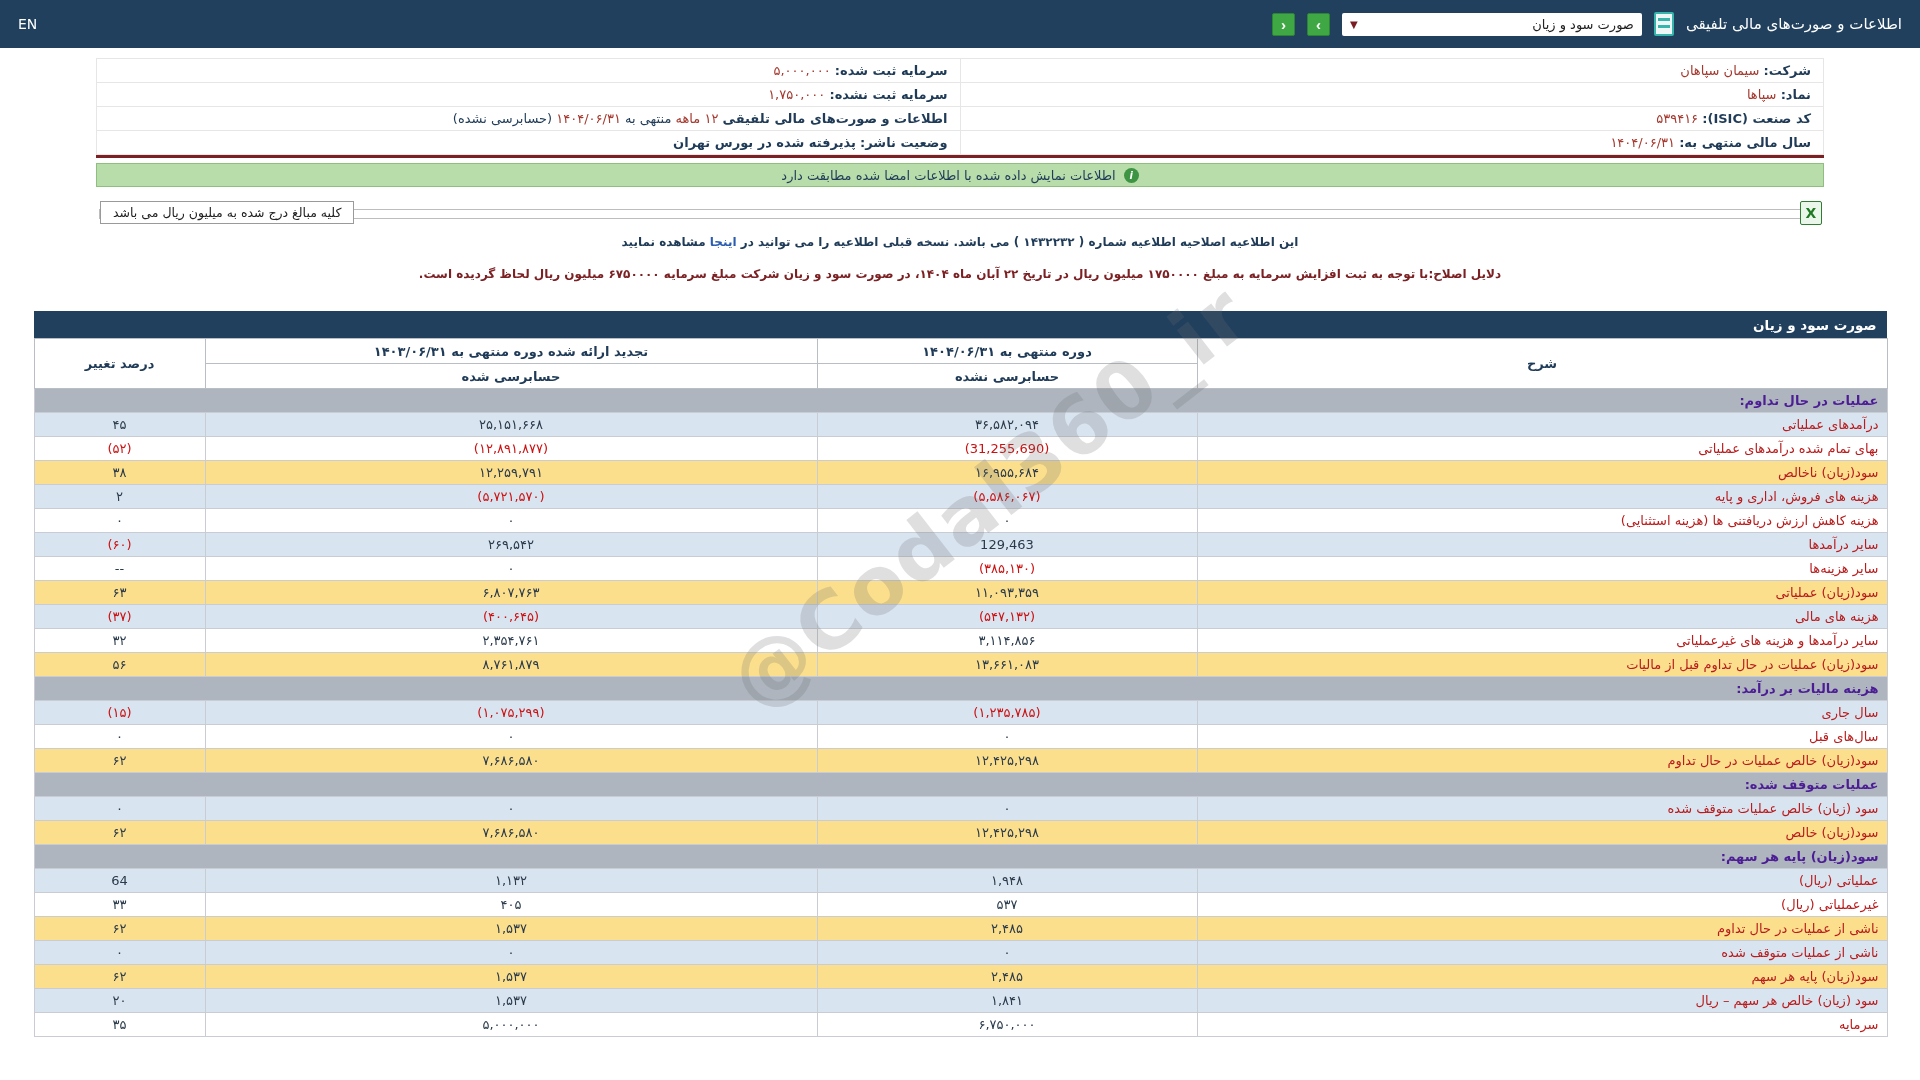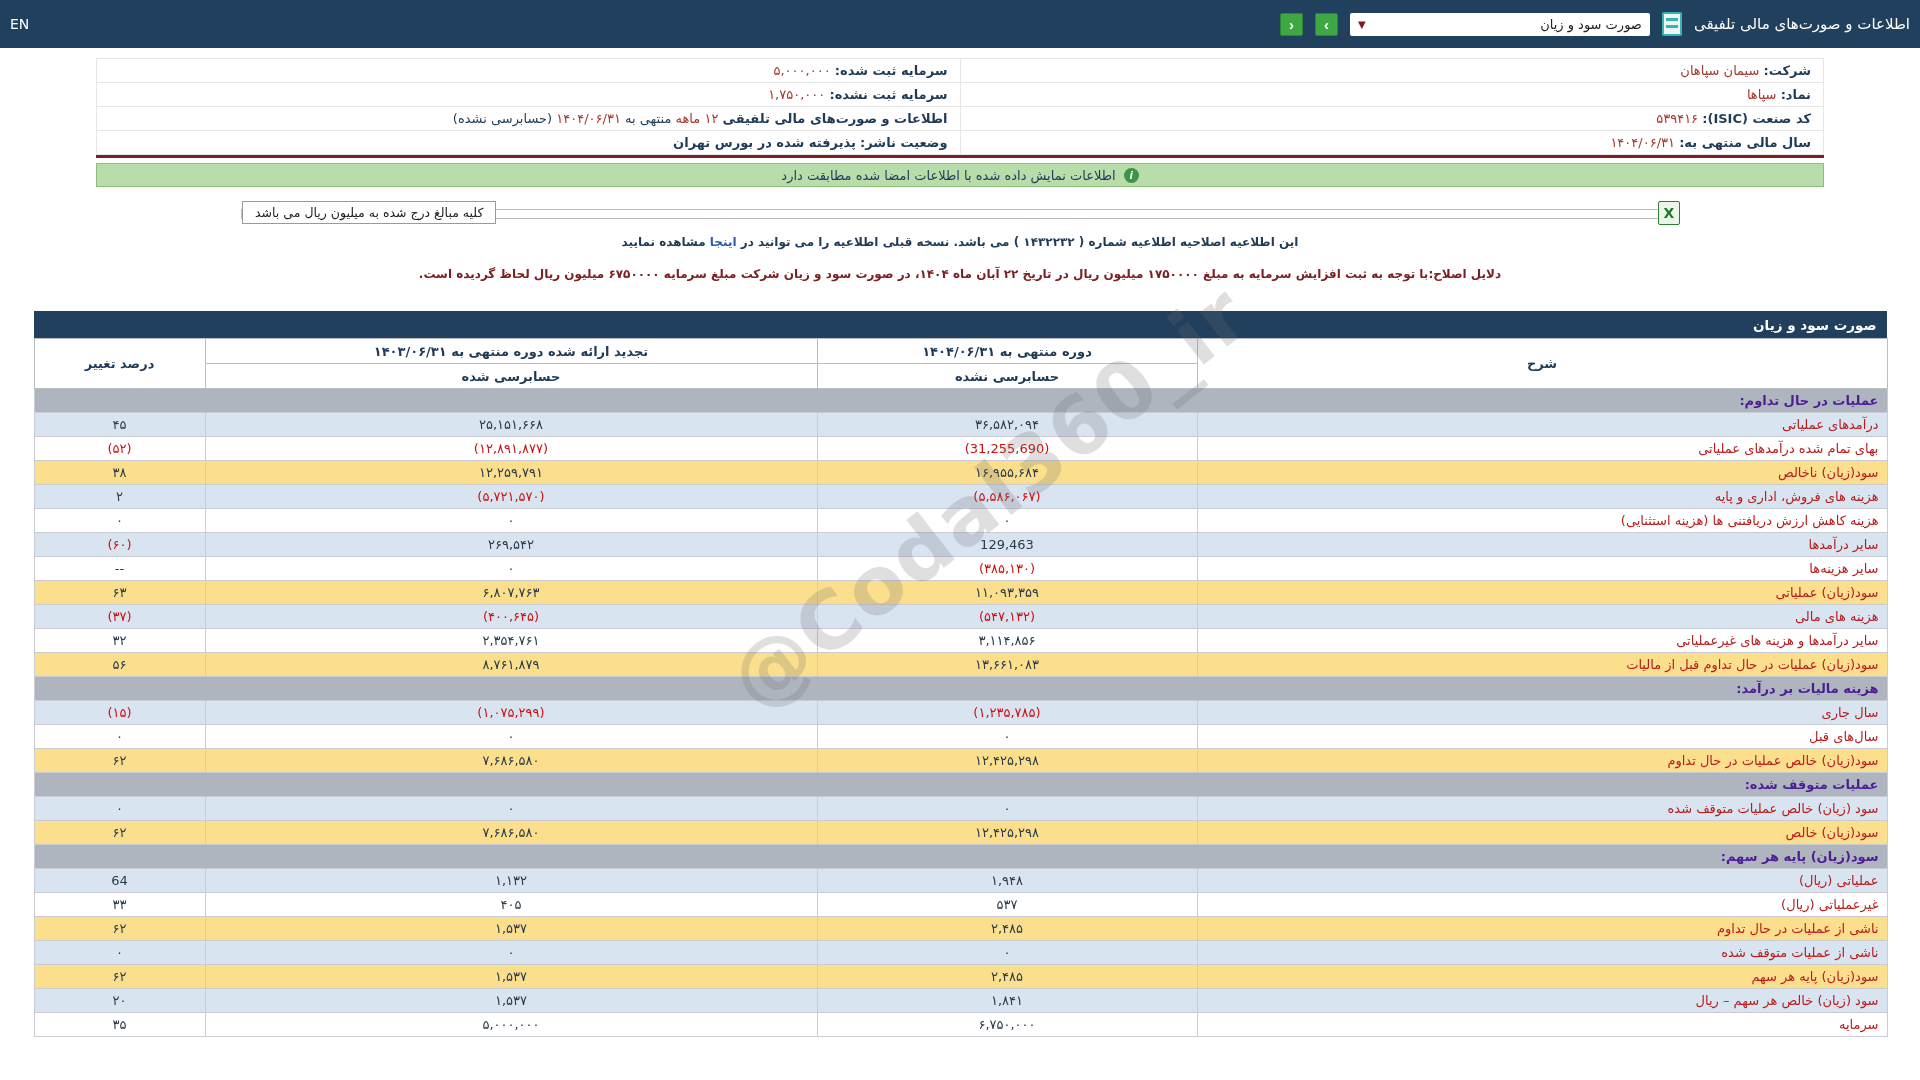--- a/index.html
+++ b/index.html
@@ -7,21 +7,21 @@
     width: 1920px; min-height: 1080px;
     background: #ffffff;
     font-family: "DejaVu Sans", sans-serif;
     color: #1f3b57;
   }
 
   
   .navbar {
     height: 48px; background: #20405e;
     display: flex; align-items: center; justify-content: space-between;
-    padding: 0 10px;
+    padding: 0 18px;
   }
   .nav-en { color: #fff; font-size: 14px; text-decoration: none; cursor: pointer; }
   .nav-right { direction: rtl; display: flex; align-items: center; gap: 12px; }
   .nav-title { color: #fff; font-size: 15px; }
   .report-icon { width: 20px; height: 24px; background: #eef6f6; border: 2px solid #35b5ac; border-radius: 2px; position: relative; }
   .report-icon::before, .report-icon::after {
     content: ""; position: absolute; left: 2px; right: 2px; height: 3px; background: #35b5ac;
   }
   .report-icon::before { top: 4px; }
   .report-icon::after { top: 11px; }
@@ -54,21 +54,21 @@
     display: flex; align-items: center; justify-content: center; gap: 8px;
     direction: rtl; font-size: 13px; color: #1f3b57;
   }
   .info-icon {
     width: 15px; height: 15px; border-radius: 50%; background: #3d9443; color: #fff;
     font-size: 10px; font-weight: bold; font-style: italic;
     display: flex; align-items: center; justify-content: center;
   }
 
   
-  .amounts-bar { position: relative; width: 1438px; margin: 22px auto 0; border: 1px solid #bdbdbd; height: 10px; }
+  .amounts-bar { position: relative; width: 1722px; margin: 22px auto 0; border: 1px solid #bdbdbd; height: 10px; }
   .amounts-label {
     position: absolute; left: 0; top: -9px; background: #fff; border: 1px solid #9a9a9a;
     padding: 3px 12px; font-size: 12.5px; color: #222; direction: rtl; white-space: nowrap;
   }
   .excel-icon {
     position: absolute; right: -2px; top: -9px; width: 22px; height: 24px;
     background: #eaf6ea; border: 1px solid #2e7d32; border-radius: 2px;
     display: flex; align-items: center; justify-content: center; cursor: pointer;
   }
   .excel-icon span { color: #1e7b23; font-weight: bold; font-size: 14px; }

